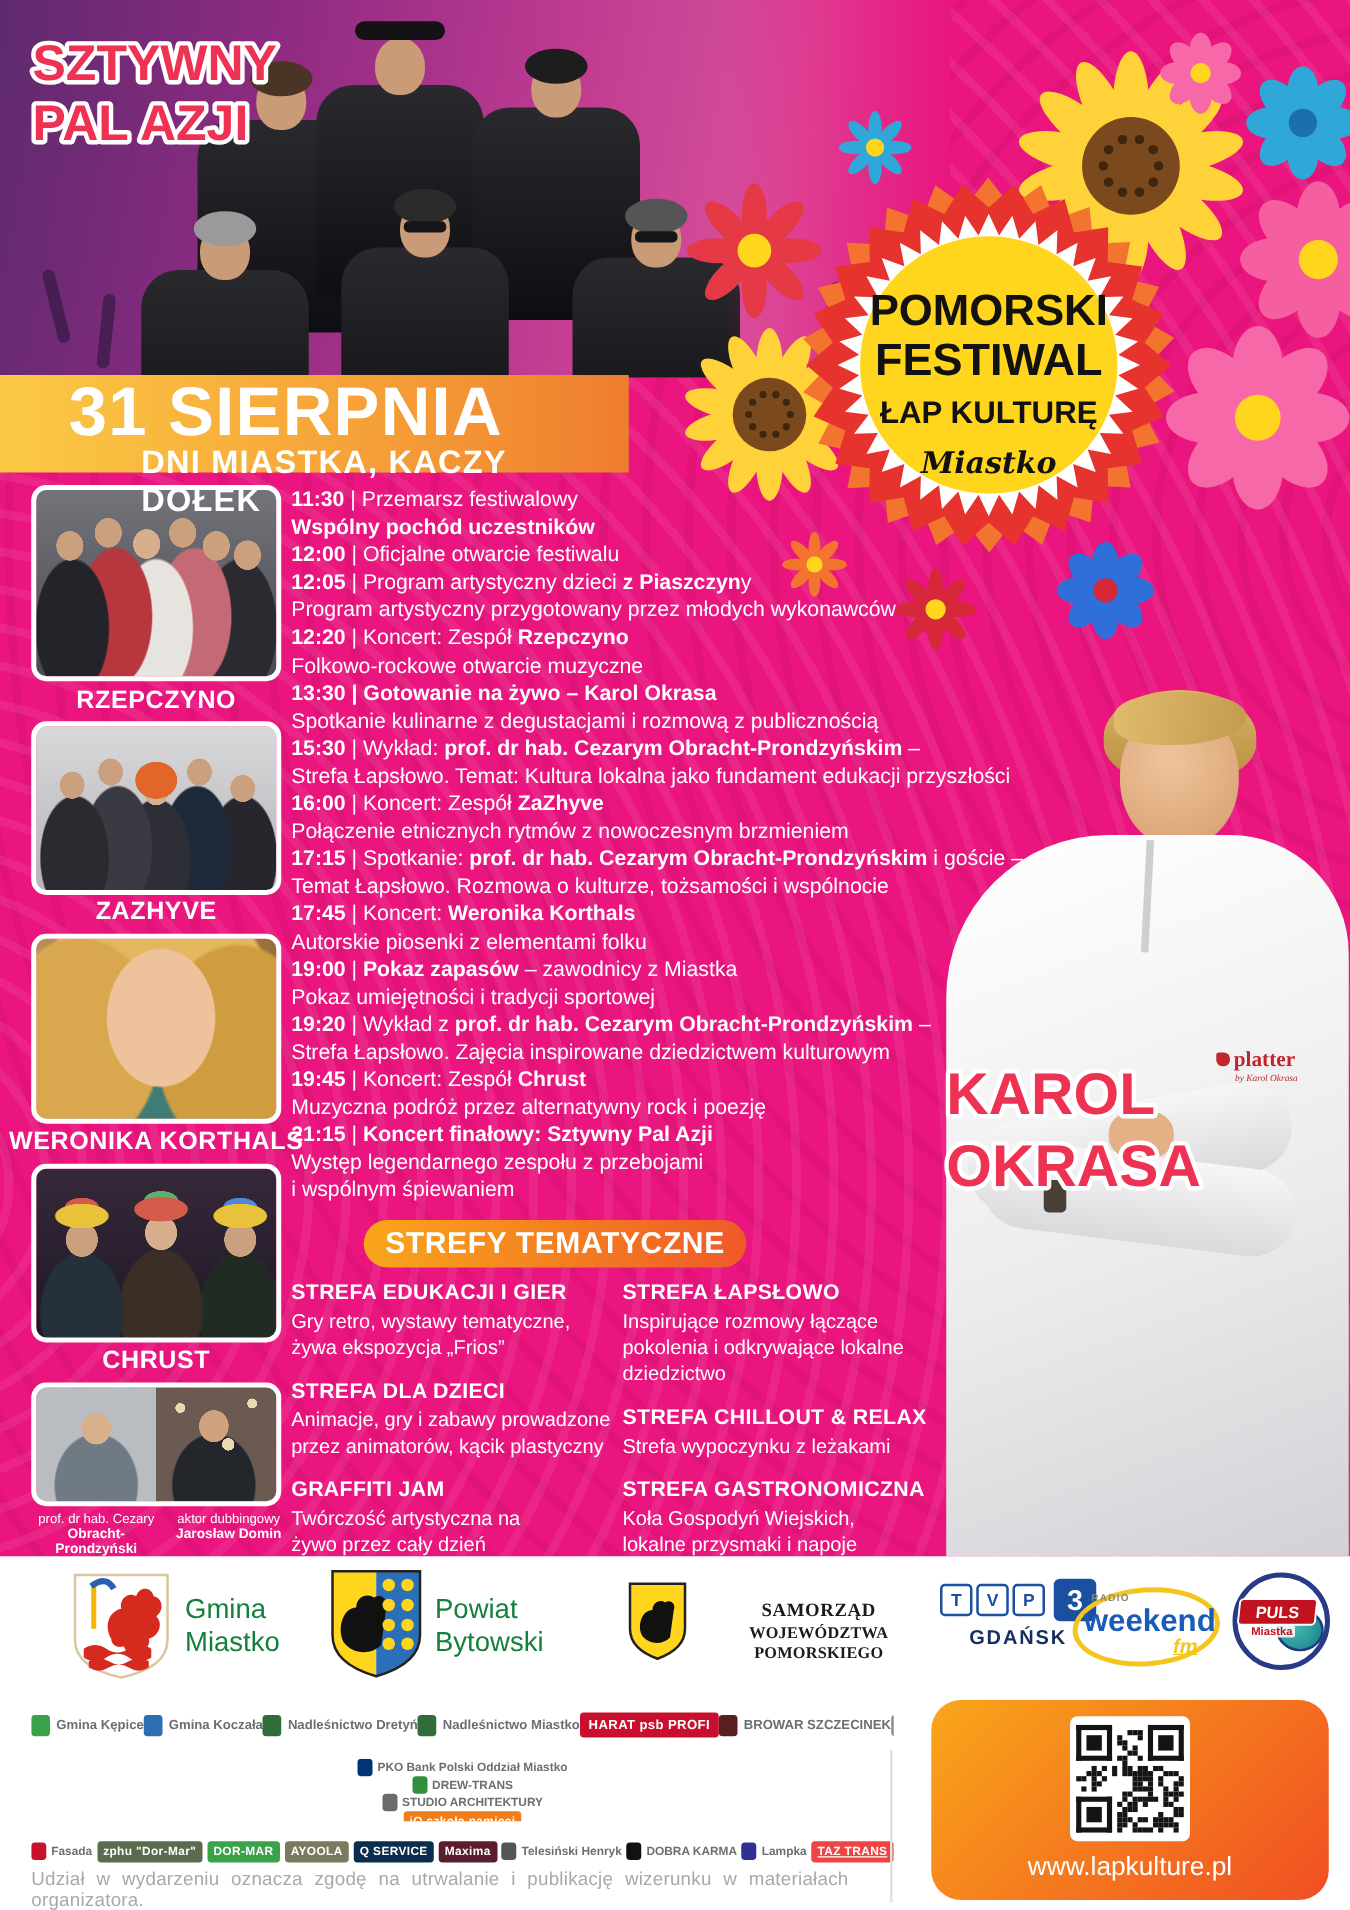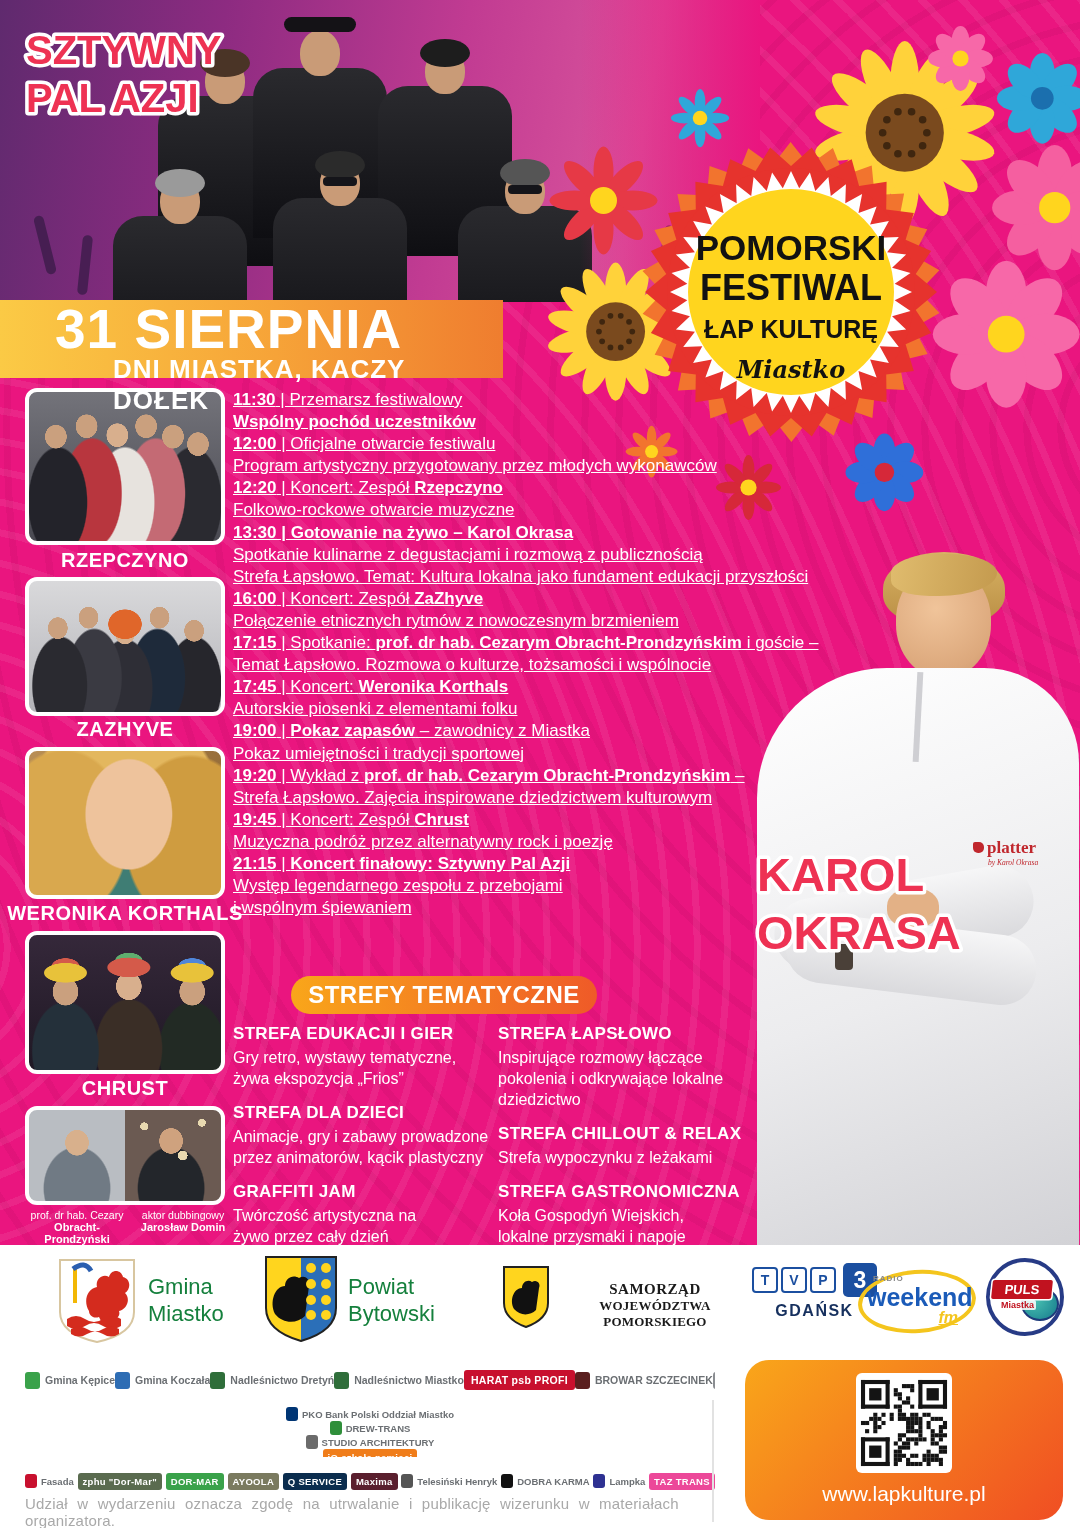--- a/index.html
+++ b/index.html
@@ -95,21 +95,21 @@
     radial-gradient(12px 13px at 74% 34%,#cfa27e 97%,transparent),
     radial-gradient(34px 42px at 25% 86%,#707a84 96%,transparent),
     radial-gradient(34px 42px at 74% 86%,#23262b 96%,transparent),
     linear-gradient(90deg,#b9bdc2 0 50%,#6b5a52 50% 100%);}
   .guest-captions{position:absolute;left:18px;top:1209px;width:212px;display:flex;z-index:3;}
   .guest-cap{width:106px;text-align:center;color:#fff;margin-left:12px;}
   .guest-cap .c1{font-size:10.5px;}
   .guest-cap .c2{font-size:11px;font-weight:800;}
   
   .schedule{position:absolute;left:233px;top:389px;width:640px;z-index:4;color:#fff;}
-  .sched-line{font-size:17px;line-height:22.1px;white-space:nowrap;font-weight:400;text-decoration:underline;}
+  .sched-line{font-size:17px;line-height:22.1px;white-space:nowrap;font-weight:400;}
   .sched-line .b{font-weight:800;}
   
   .chef{position:absolute;left:745px;top:552px;width:335px;height:693px;z-index:3;}
   .chef-hair{position:absolute;left:138px;top:0;width:122px;height:74px;border-radius:50% 50% 42% 42%;
     background:linear-gradient(#d9b264,#b98e44);}
   .chef-head{position:absolute;left:151px;top:14px;width:95px;height:112px;border-radius:48%;
     background:radial-gradient(circle at 42% 38%,#f0c49a,#dca87c 70%,#c9946a);}
   .chef-fringe{position:absolute;left:146px;top:2px;width:106px;height:42px;border-radius:50% 50% 60% 40%;
     background:linear-gradient(100deg,#e0bc6e,#c49a4e);}
   .chef-body{position:absolute;left:12px;top:116px;width:322px;height:577px;border-radius:130px 95px 0 0;
@@ -421,25 +421,27 @@
     <div class="guest-cap">
       <div class="c1">aktor dubbingowy</div>
       <div class="c2">Jarosław Domin</div>
     </div>
   </div>
 
   <div class="schedule">
       <div class="sched-line"><span class="b">11:30</span><span> | Przemarsz festiwalowy</span></div>
       <div class="sched-line"><span class="b">Wspólny pochód uczestników</span></div>
       <div class="sched-line"><span class="b">12:00</span><span> | Oficjalne otwarcie festiwalu</span></div>
+      <div class="sched-line"><span class="b">12:05</span><span> | Program artystyczny dzieci </span><span class="b">z Piaszczyn</span><span>y</span></div>
       <div class="sched-line"><span>Program artystyczny przygotowany przez młodych wykonawców</span></div>
       <div class="sched-line"><span class="b">12:20</span><span> | Koncert: Zespół </span><span class="b">Rzepczyno</span></div>
       <div class="sched-line"><span>Folkowo-rockowe otwarcie muzyczne</span></div>
       <div class="sched-line"><span class="b">13:30 | Gotowanie na żywo – Karol Okrasa</span></div>
       <div class="sched-line"><span>Spotkanie kulinarne z degustacjami i rozmową z publicznością</span></div>
+      <div class="sched-line"><span class="b">15:30</span><span> | Wykład: </span><span class="b">prof. dr hab. Cezarym Obracht-Prondzyńskim</span><span> –</span></div>
       <div class="sched-line"><span>Strefa Łapsłowo. Temat: Kultura lokalna jako fundament edukacji przyszłości</span></div>
       <div class="sched-line"><span class="b">16:00</span><span> | Koncert: Zespół </span><span class="b">ZaZhyve</span></div>
       <div class="sched-line"><span>Połączenie etnicznych rytmów z nowoczesnym brzmieniem</span></div>
       <div class="sched-line"><span class="b">17:15</span><span> | Spotkanie: </span><span class="b">prof. dr hab. Cezarym Obracht-Prondzyńskim</span><span> i goście –</span></div>
       <div class="sched-line"><span>Temat Łapsłowo. Rozmowa o kulturze, tożsamości i wspólnocie</span></div>
       <div class="sched-line"><span class="b">17:45</span><span> | Koncert: </span><span class="b">Weronika Korthals</span></div>
       <div class="sched-line"><span>Autorskie piosenki z elementami folku</span></div>
       <div class="sched-line"><span class="b">19:00</span><span> | </span><span class="b">Pokaz zapasów</span><span> – zawodnicy z Miastka</span></div>
       <div class="sched-line"><span>Pokaz umiejętności i tradycji sportowej</span></div>
       <div class="sched-line"><span class="b">19:20</span><span> | Wykład z </span><span class="b">prof. dr hab. Cezarym Obracht-Prondzyńskim</span><span> –</span></div>
@@ -647,21 +649,21 @@
           <b>Telesiński Henryk</b>
         </span>
         <span class="sp-chip">
           <i style="background: rgb(17, 17, 17);"></i>
           <b>DOBRA KARMA</b>
         </span>
         <span class="sp-chip">
           <i style="background: rgb(46, 49, 146);"></i>
           <b>Lampka</b>
         </span>
-        <span class="sp-box" style="background: #ec4899;">TAZ TRANS</span>
+        <span class="sp-box" style="background: #ef4444; text-decoration: underline;">TAZ TRANS</span>
       </div>
     <div class="fold-line"></div>
 
     <div class="qr-card">
       <div class="qr-box">
         <svg width="88" height="92" viewBox="-1 -1 91 91">
             <rect x="42.38095238095238" y="4.238095238095238" width="4.238095238095238" height="4.238095238095238" fill="#141414"></rect>
             <rect x="46.61904761904762" y="4.238095238095238" width="4.238095238095238" height="4.238095238095238" fill="#141414"></rect>
             <rect x="50.85714285714286" y="4.238095238095238" width="4.238095238095238" height="4.238095238095238" fill="#141414"></rect>
             <rect x="33.904761904761905" y="8.476190476190476" width="4.238095238095238" height="4.238095238095238" fill="#141414"></rect>

